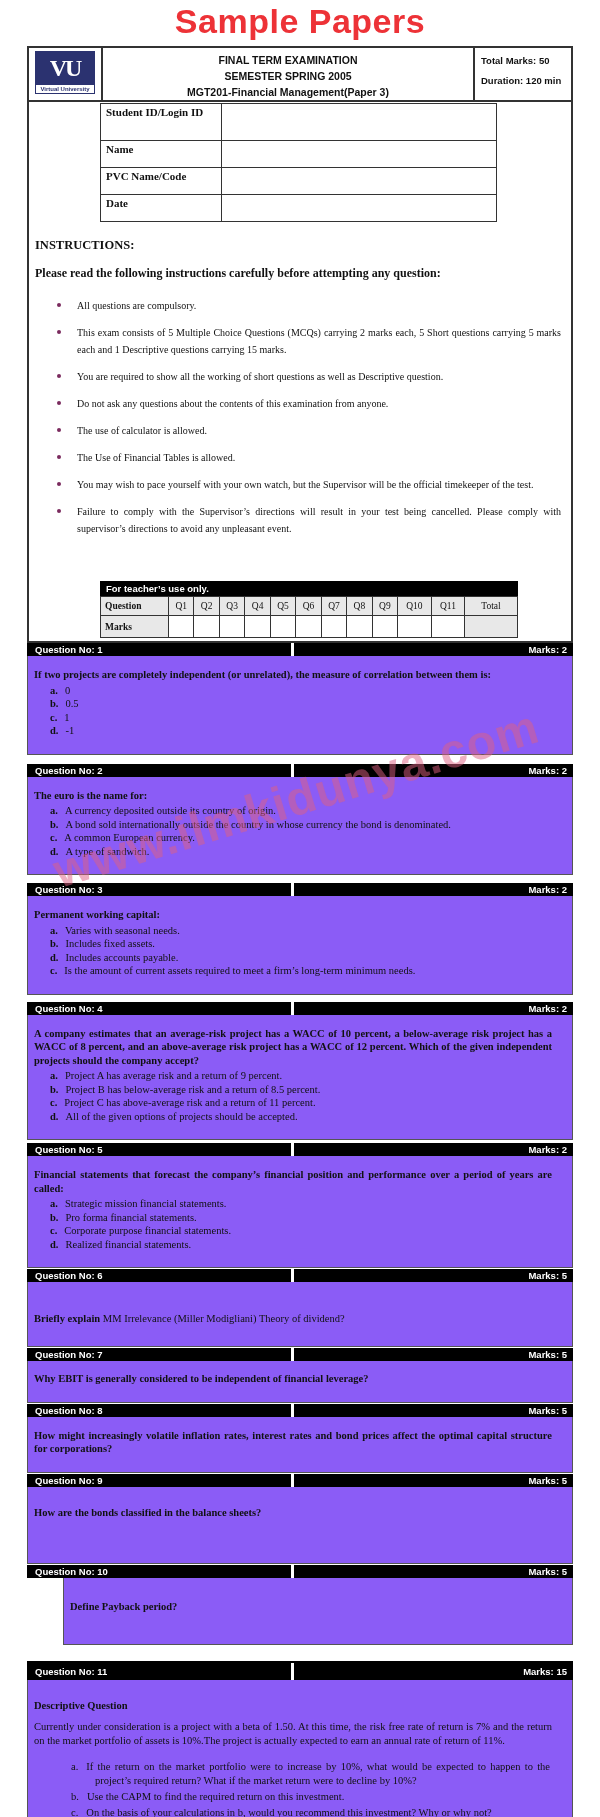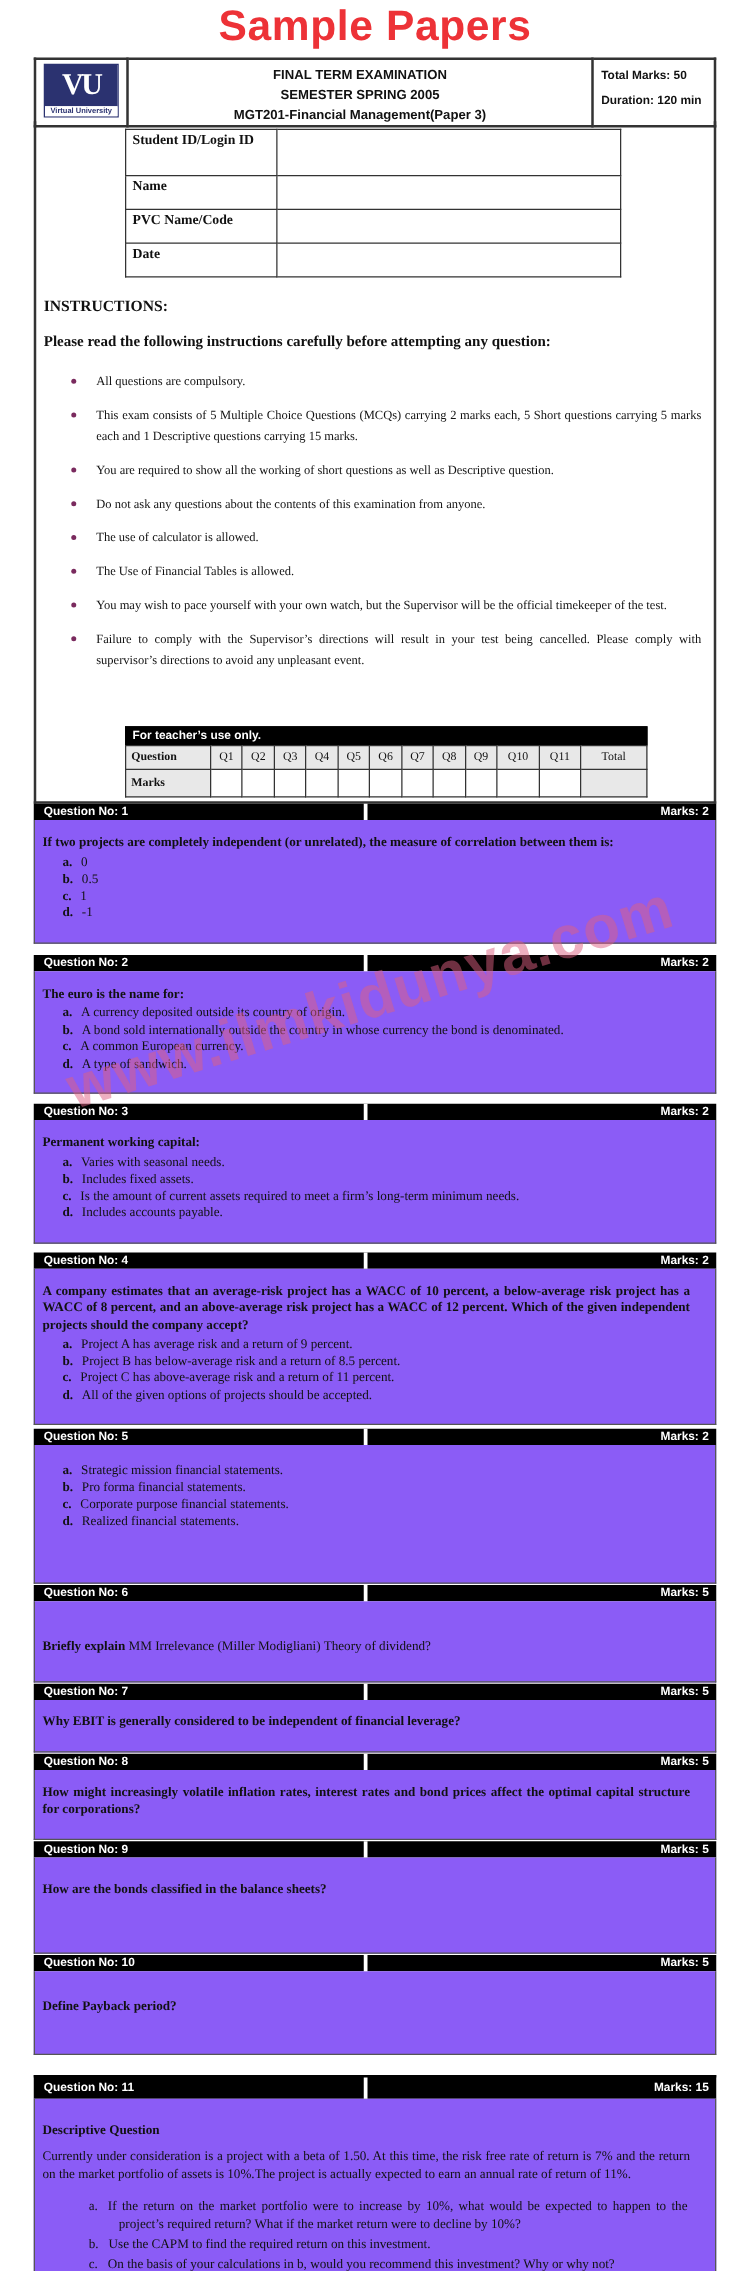--- a/index.html
+++ b/index.html
@@ -77,21 +77,21 @@
   
   .q1 .qbox{min-height:91px;}
   .q2{margin-top:9px;}  .q2 .qbox{min-height:87px;}
   .q3{margin-top:8px;}  .q3 .qbox{min-height:89px;}
   .q4{margin-top:7px;}  .q4 .qbox{min-height:122px;}
   .q5{margin-top:3px;}  .q5 .qbox{min-height:111px;}
   .q6{margin-top:1px;}  .q6 .qbox{min-height:65px;padding-top:30px;}
   .q7{margin-top:1px;}  .q7 .qbox{min-height:34px;padding-top:11px;}
   .q8{margin-top:1px;}  .q8 .qbox{min-height:56px;padding-top:12px;}
   .q9{margin-top:1px;}  .q9 .qbox{min-height:77px;padding-top:19px;}
-  .q10{margin-top:1px;} .q10 .qbox{min-height:67px;padding-top:22px;}
+  .q10{margin-top:1px;} .q10 .qbox{min-height:67px;padding-top:22px;margin-left:36px;}
   .q11{margin-top:16px;}
   .q11 .qbar{height:17px;line-height:17px;border-top:2px solid #000;}
   .q11 .qbox{min-height:177px;padding-top:20px;border-bottom:none;}
   .q11 .qheading{display:block;}
   .q11 .qbody{display:block;}
 
   
   .watermark{position:absolute;left:55px;top:845px;z-index:6;white-space:nowrap;
              font-family:"Liberation Sans",sans-serif;font-weight:bold;font-size:48px;
              letter-spacing:1px;color:rgba(222,96,130,0.5);
@@ -281,24 +281,24 @@
       <div class="qtitle">Permanent working capital:</div>
 
       <div class="qoptions">
             <div class="opt">
     <b class="opt-letter">a.</b><span class="opt-text">Varies with seasonal needs.</span>
   </div>
             <div class="opt">
     <b class="opt-letter">b.</b><span class="opt-text">Includes fixed assets.</span>
   </div>
             <div class="opt">
+    <b class="opt-letter">d.</b><span class="opt-text">Includes accounts payable.</span>
+  </div>
+            <div class="opt">
     <b class="opt-letter">c.</b><span class="opt-text">Is the amount of current assets required to meet a firm’s long-term minimum needs.</span>
-  </div>
-            <div class="opt">
-    <b class="opt-letter">d.</b><span class="opt-text">Includes accounts payable.</span>
   </div>
           </div>
       <div class="qsubitems"></div>
     </div>
   </section>
       <section class="qsection q4">
     <div class="qbar">
       <div class="qbar-left">Question No: 4</div>
       <div class="qbar-right">Marks: 2</div>
     </div>
@@ -323,20 +323,21 @@
       <div class="qsubitems"></div>
     </div>
   </section>
       <section class="qsection q5">
     <div class="qbar">
       <div class="qbar-left">Question No: 5</div>
       <div class="qbar-right">Marks: 2</div>
     </div>
     <div class="qbox">
 
+      <div class="qtitle">Financial statements that forecast the company’s financial position and performance over a period of years are called:</div>
 
       <div class="qoptions">
             <div class="opt">
     <b class="opt-letter">a.</b><span class="opt-text">Strategic mission financial statements.</span>
   </div>
             <div class="opt">
     <b class="opt-letter">b.</b><span class="opt-text">Pro forma financial statements.</span>
   </div>
             <div class="opt">
     <b class="opt-letter">c.</b><span class="opt-text">Corporate purpose financial statements.</span>

